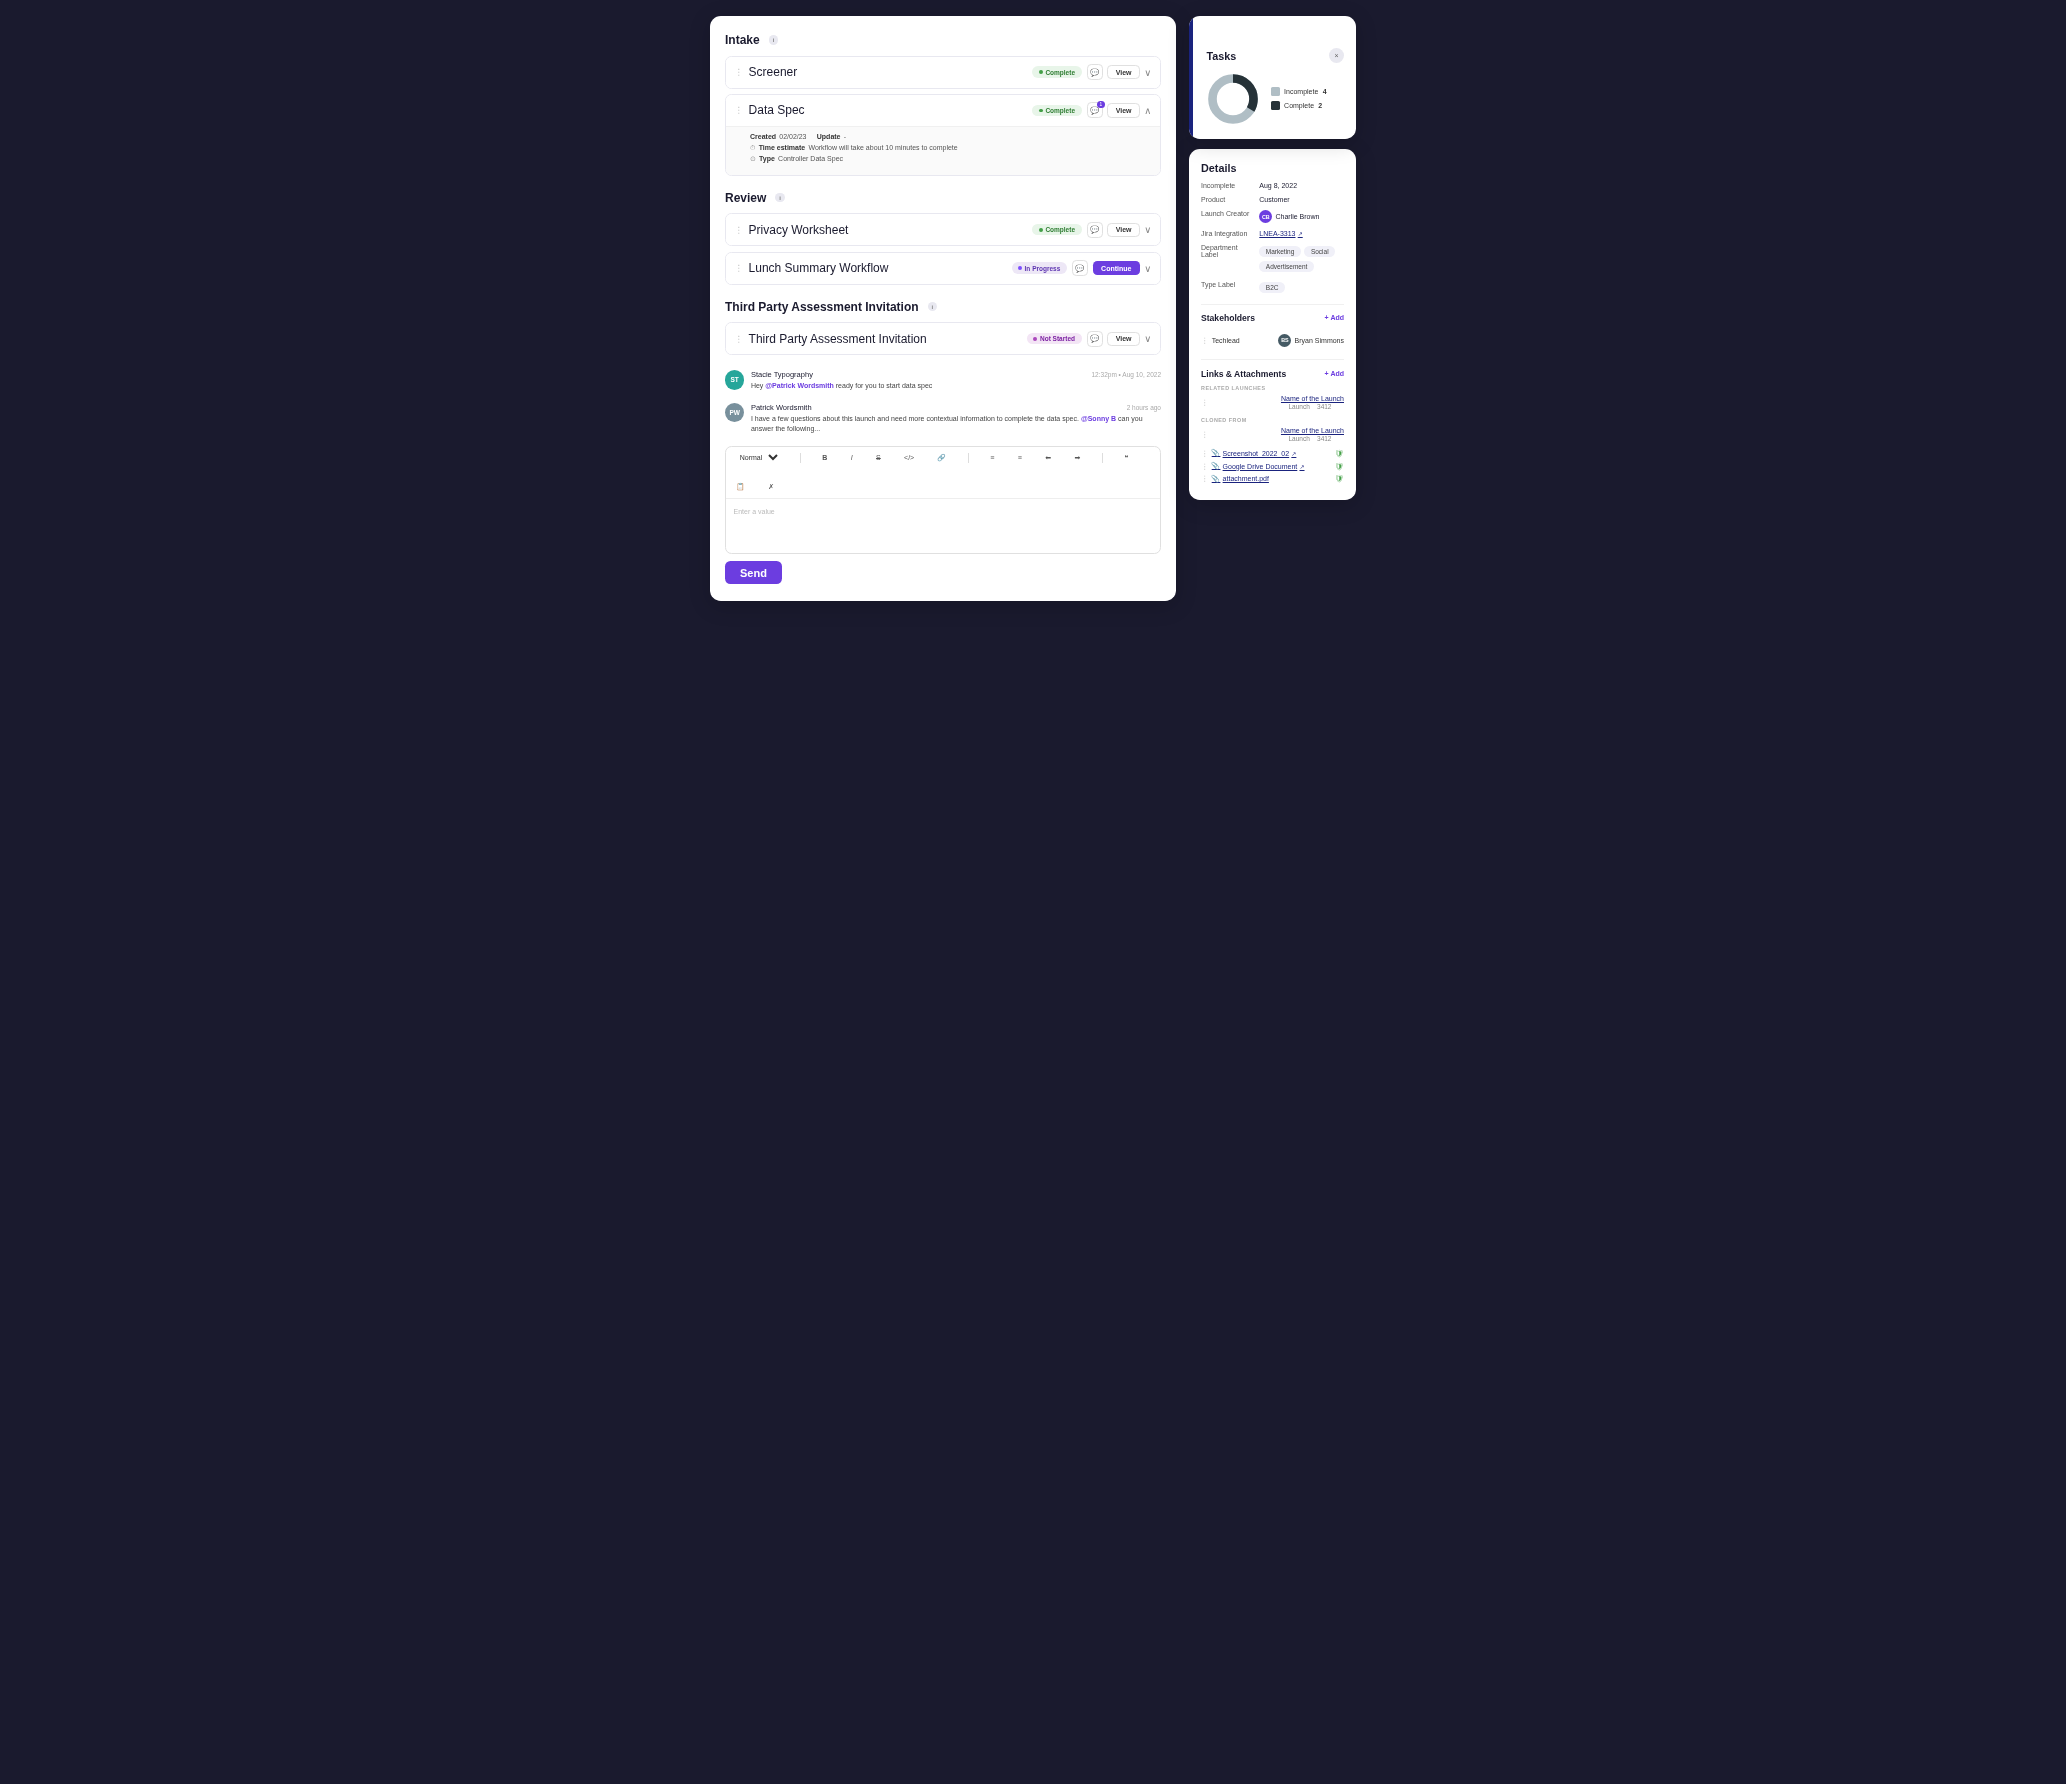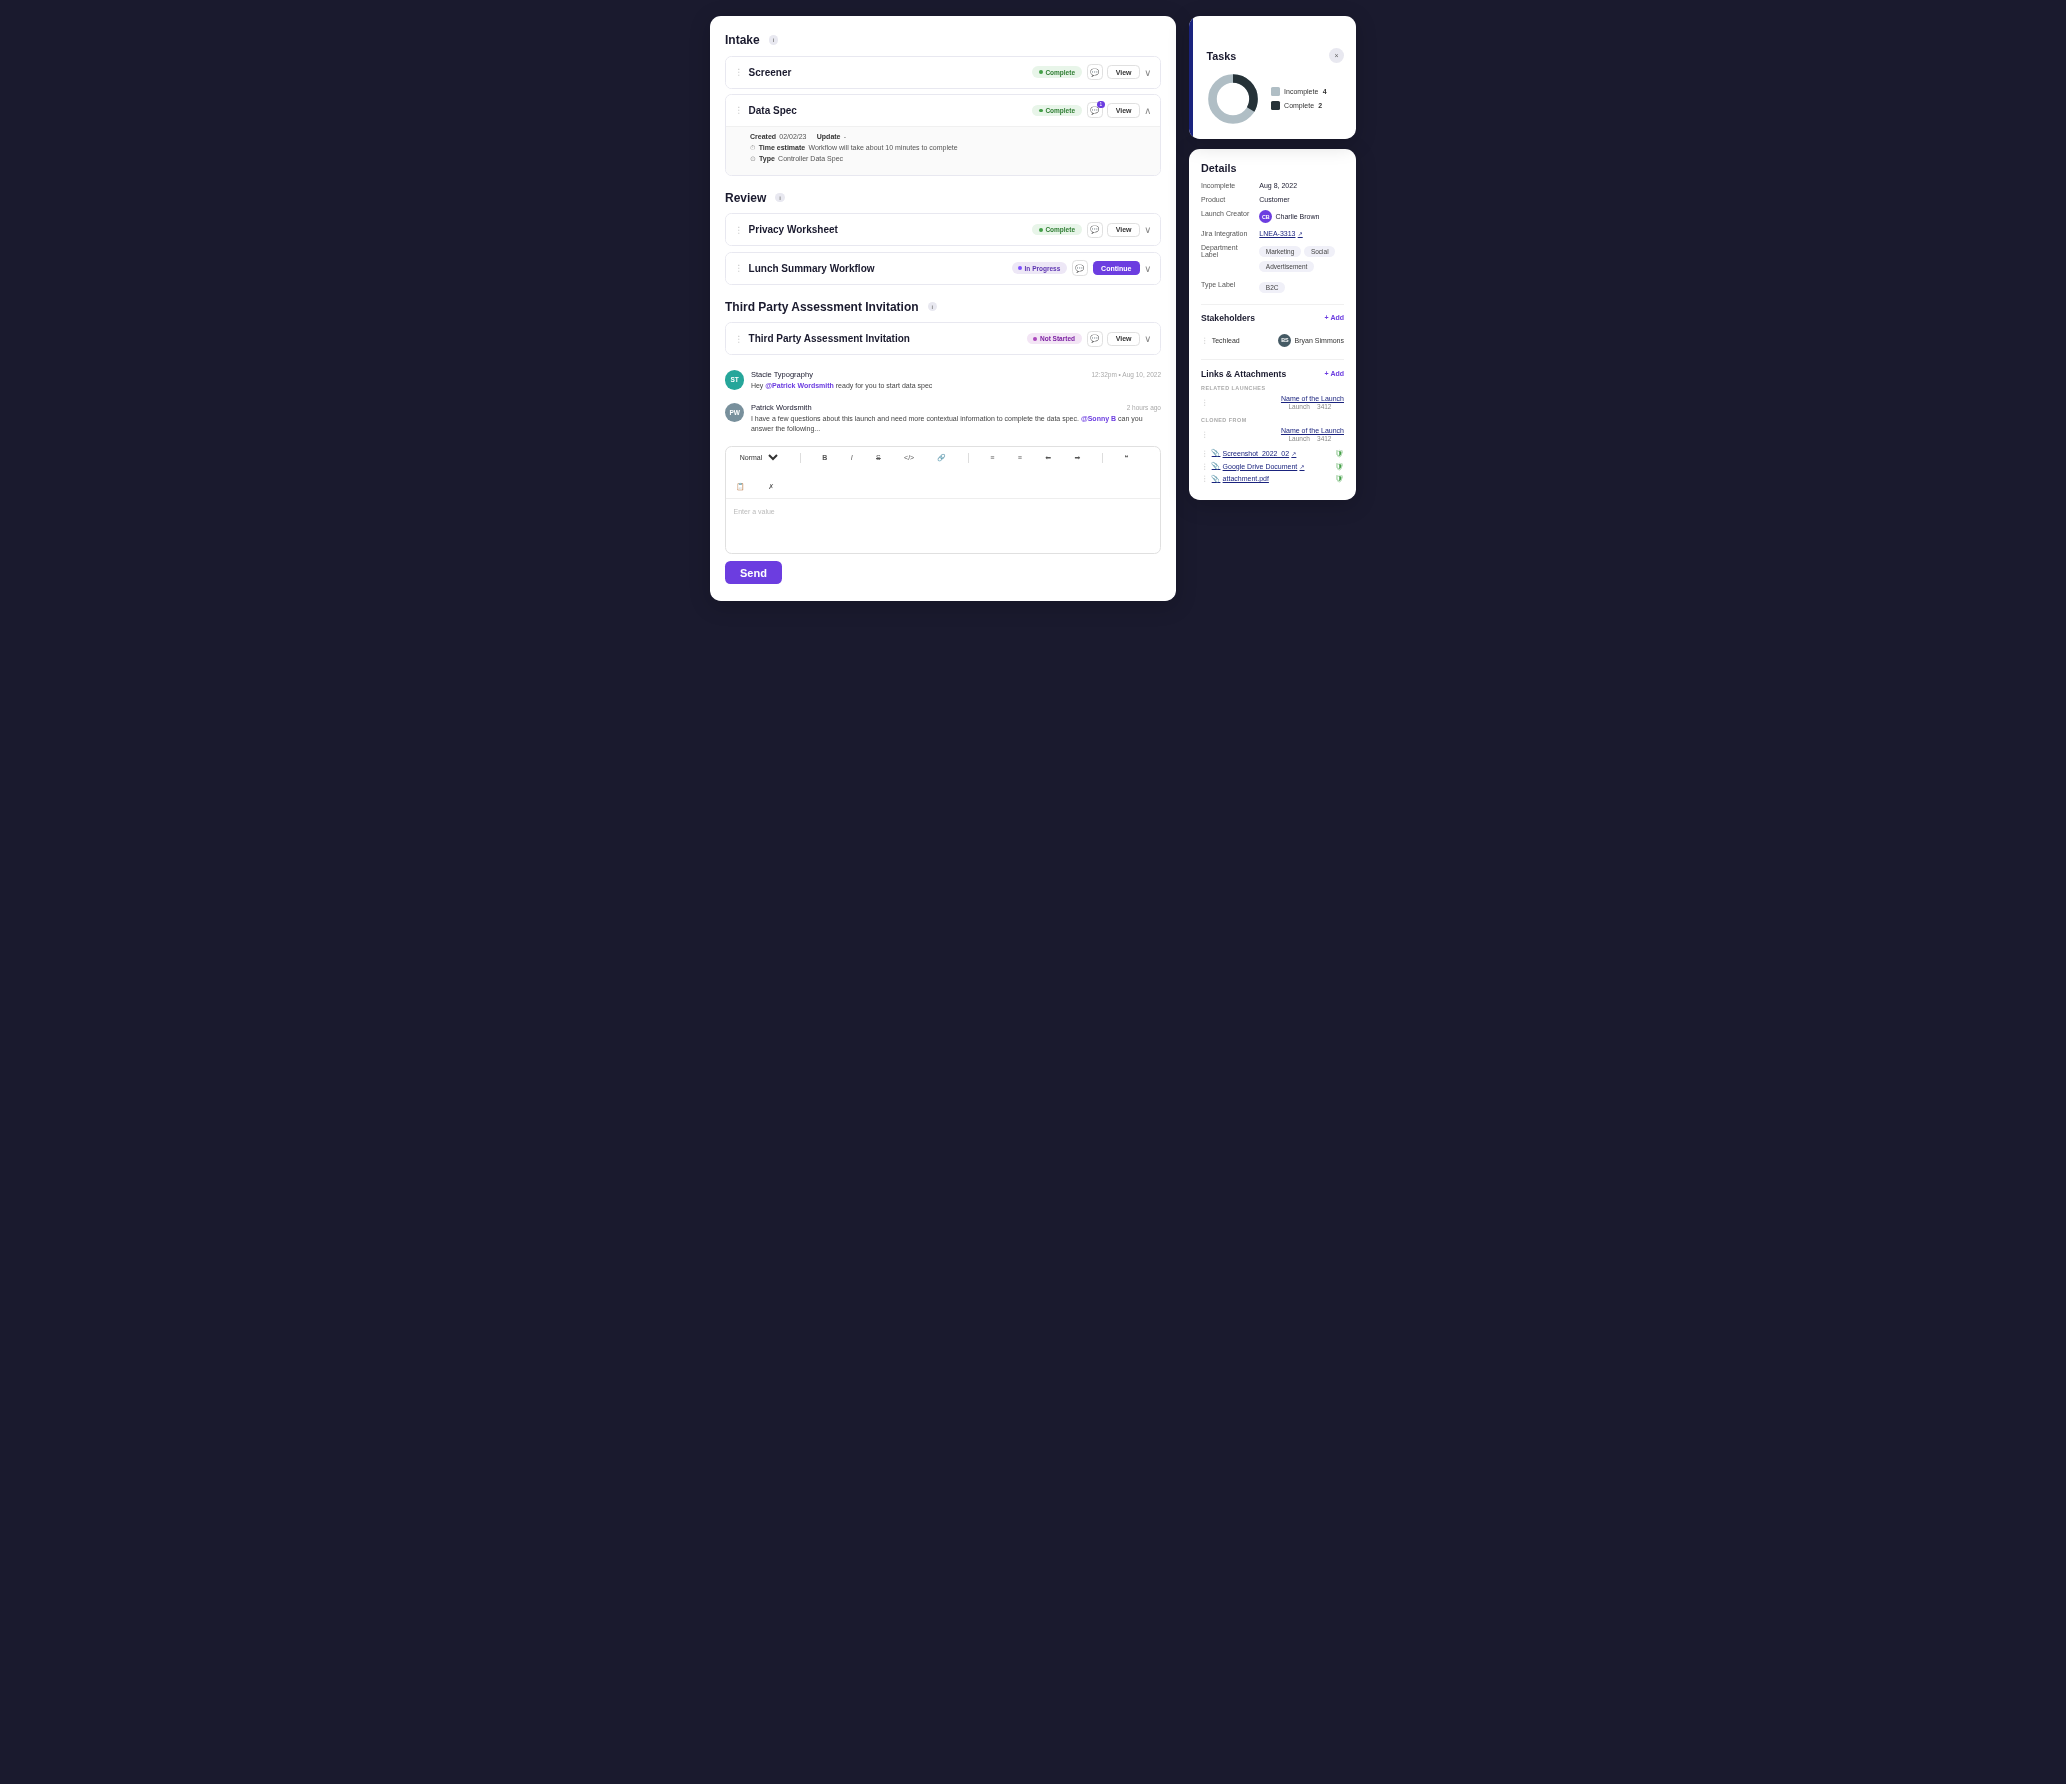--- a/index.html
+++ b/index.html
@@ -63,22 +63,22 @@
       gap: 5.4px;
       background: #fff;
     }
     .drag-handle {
       color: #bbb;
       font-size: 8.6px;
       cursor: grab;
       flex-shrink: 0;
     }
     .workflow-name {
-      font-size: 10px;
-      font-weight: 700;
+      font-size: 12px;
+      font-weight: 400;
       color: #1a1a2e;
       flex: 1;
     }
     .status-badge {
       border-radius: 10.8px;
       padding: 2.2px 6.5px;
       font-size: 6.5px;
       font-weight: 600;
       display: inline-flex;
       align-items: center;

